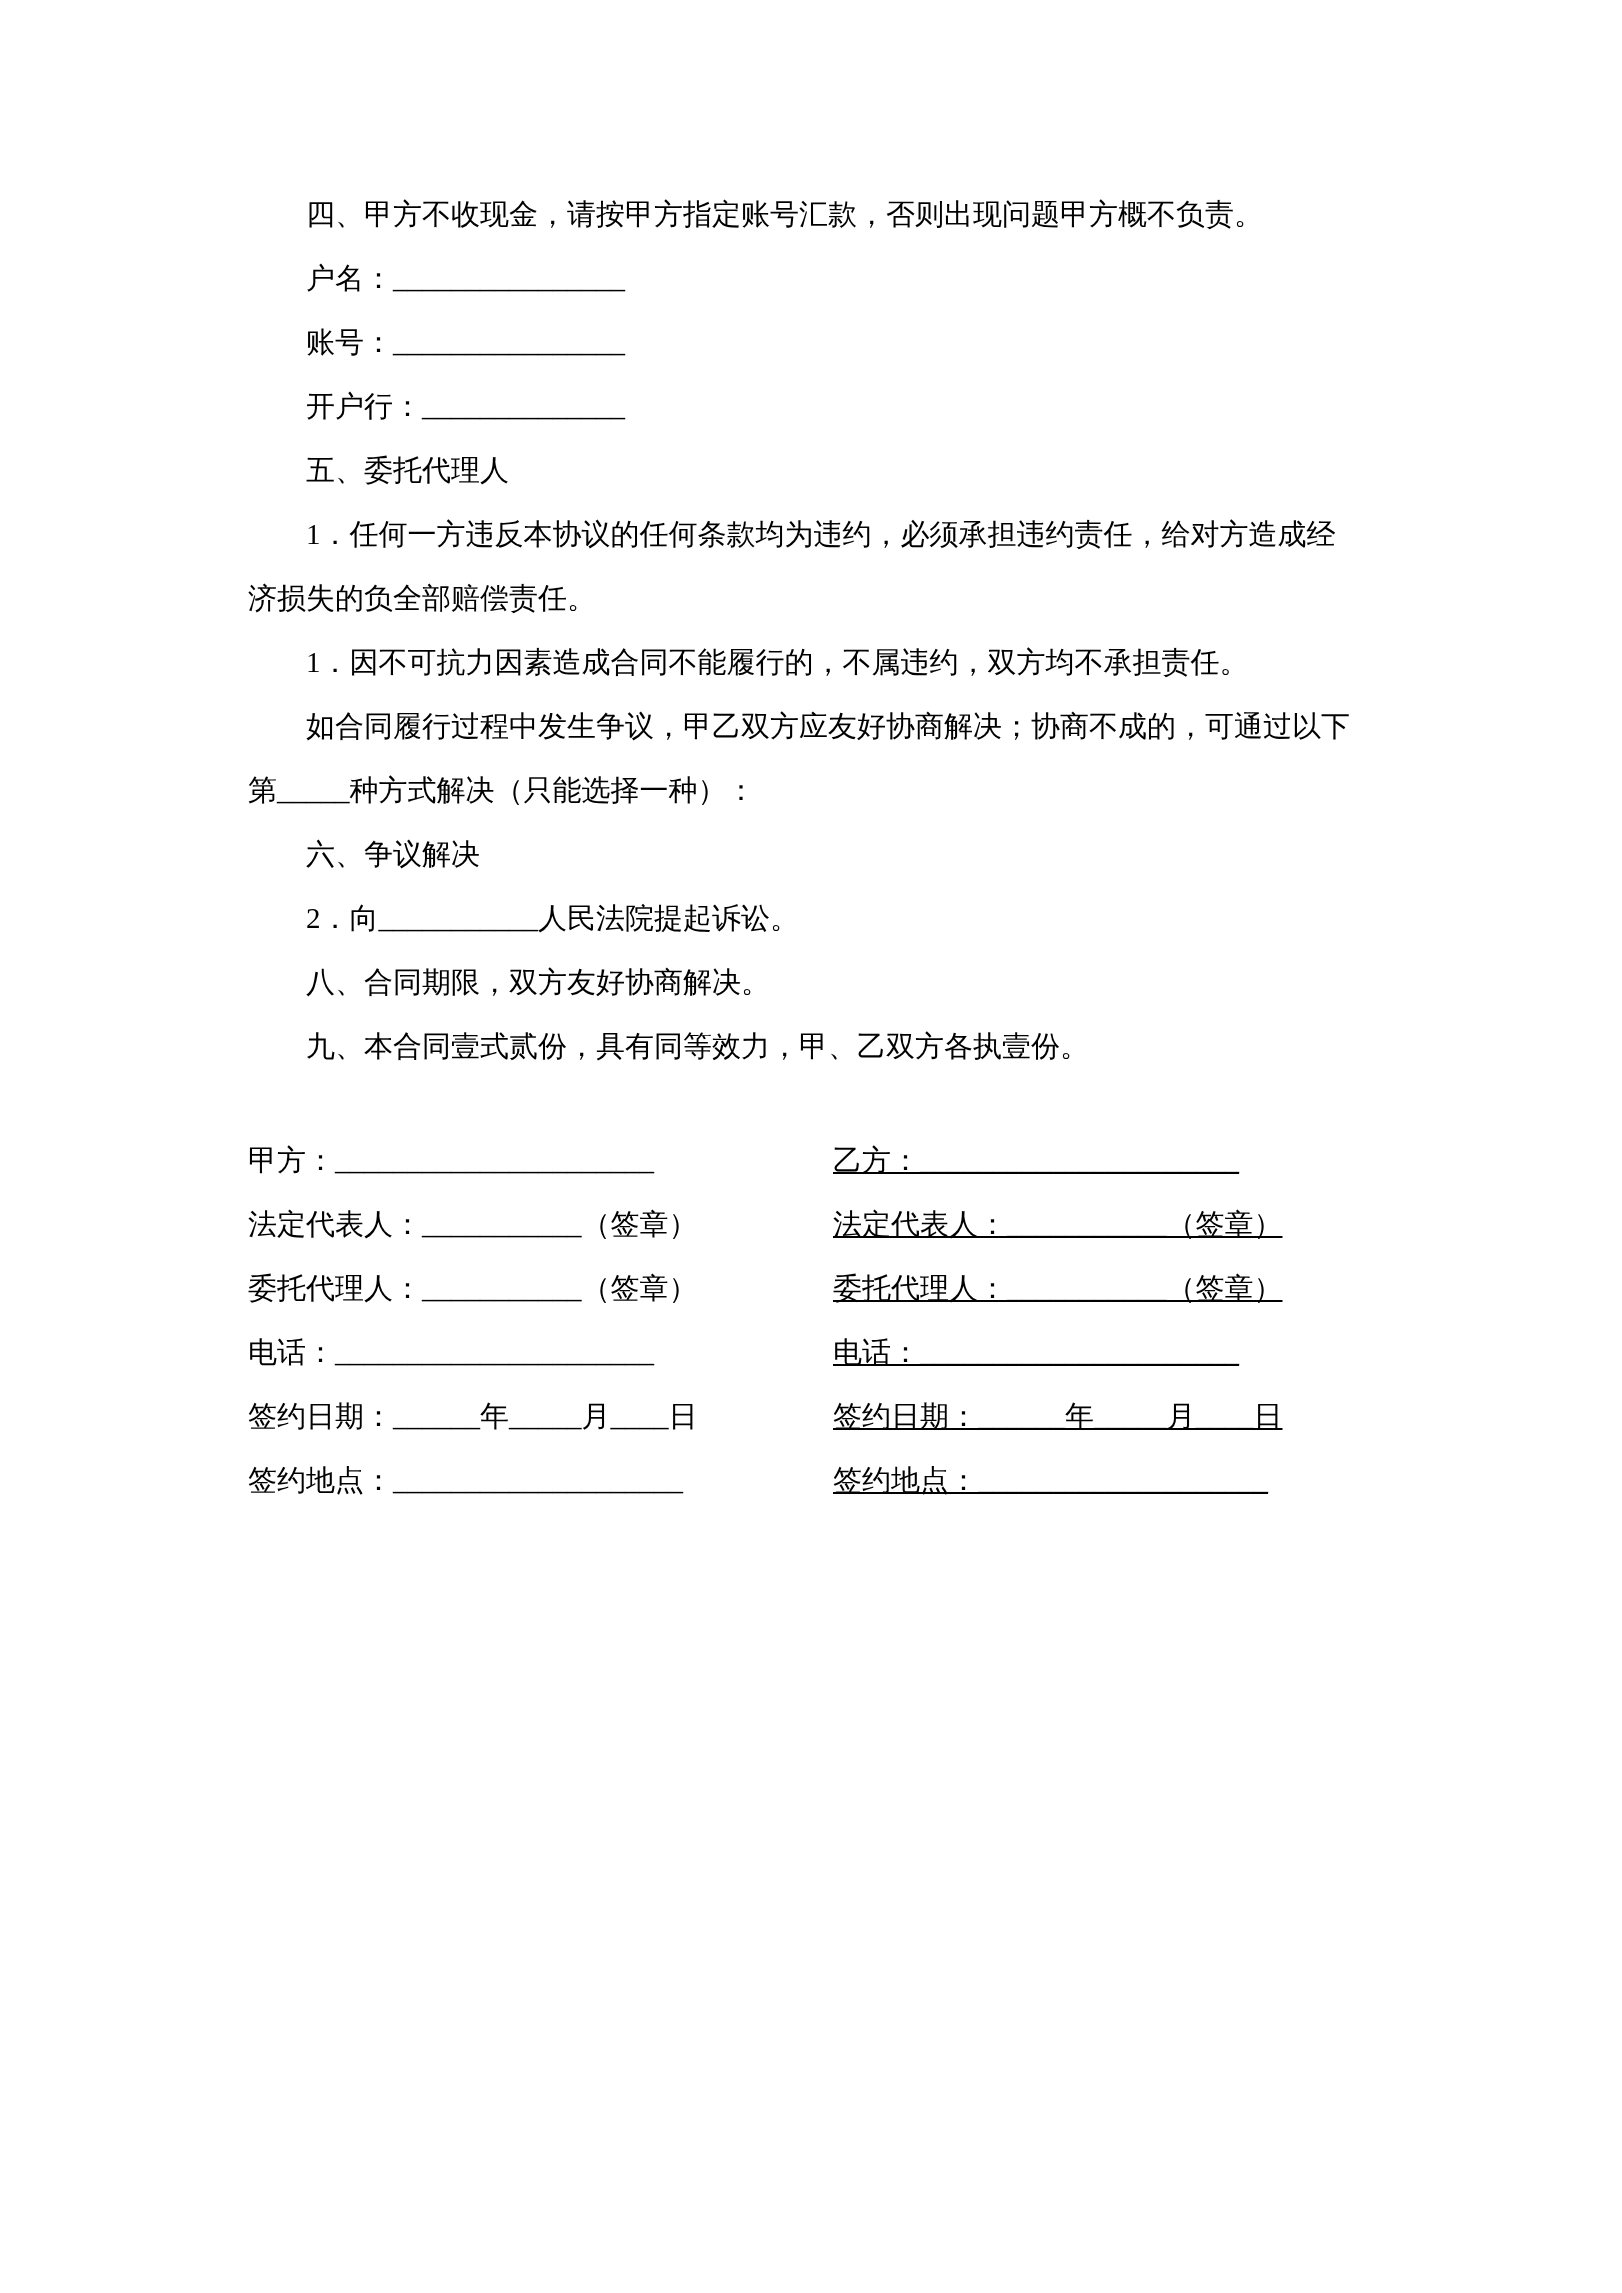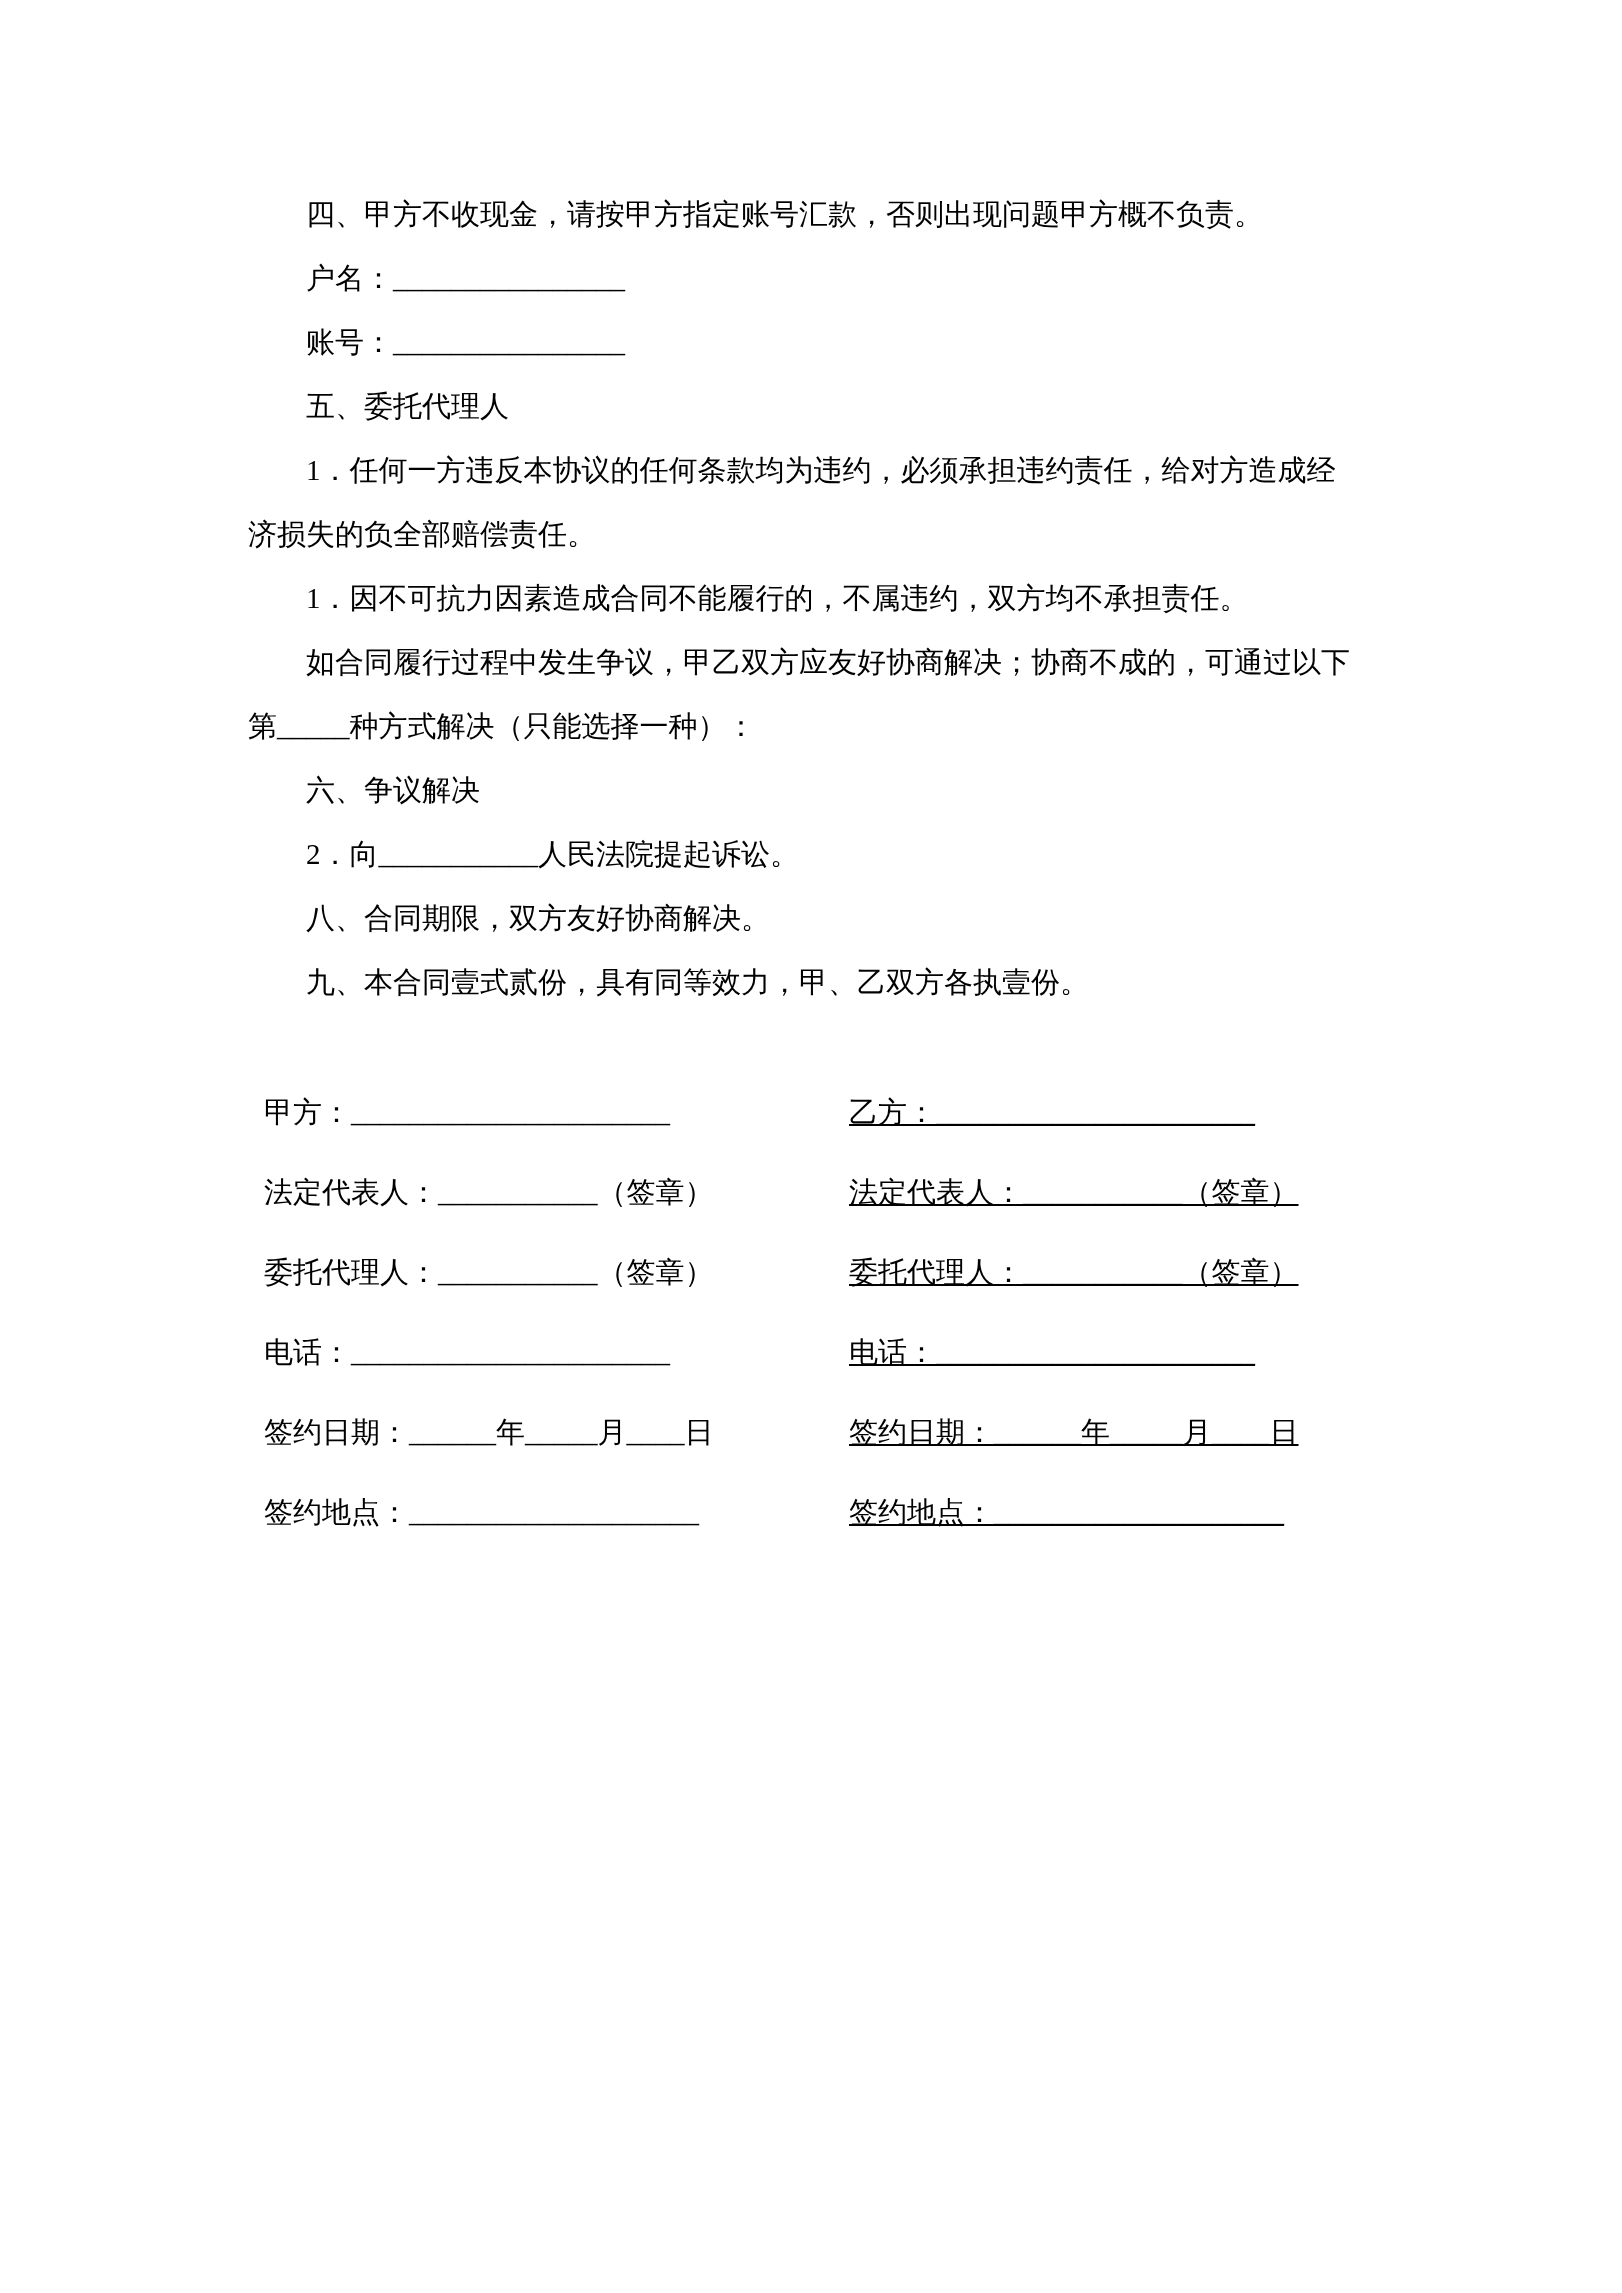--- a/index.html
+++ b/index.html
@@ -39,35 +39,36 @@
   }
   .sig-col.left {
     width: 585px;
     flex: 0 0 585px;
   }
   .sig-col.right {
     flex: 1 1 auto;
     text-decoration: underline;
   }
   .sig-col p.sig-line {
-    margin: 16px;
+    margin: 0;
     font-size: 29px;
     line-height: 64px;
     text-indent: 0;
     white-space: nowrap;
   }
 </style>
 </head>
 <body>
 
 <div class="page">
   <div class="doc-body">
     <p class="doc-line">四、甲方不收现金，请按甲方指定账号汇款，否则出现问题甲方概不负责。</p>
     <p class="doc-line">户名：________________</p>
     <p class="doc-line">账号：________________</p>
+    <p class="doc-line">开户行：______________</p>
     <p class="doc-line">五、委托代理人</p>
     <p class="doc-line">1．任何一方违反本协议的任何条款均为违约，必须承担违约责任，给对方造成经济损失的负全部赔偿责任。</p>
     <p class="doc-line">1．因不可抗力因素造成合同不能履行的，不属违约，双方均不承担责任。</p>
     <p class="doc-line">如合同履行过程中发生争议，甲乙双方应友好协商解决；协商不成的，可通过以下第_____种方式解决（只能选择一种）：</p>
     <p class="doc-line">六、争议解决</p>
     <p class="doc-line">2．向___________人民法院提起诉讼。</p>
     <p class="doc-line">八、合同期限，双方友好协商解决。</p>
     <p class="doc-line">九、本合同壹式贰份，具有同等效力，甲、乙双方各执壹份。</p>
   </div>
 

